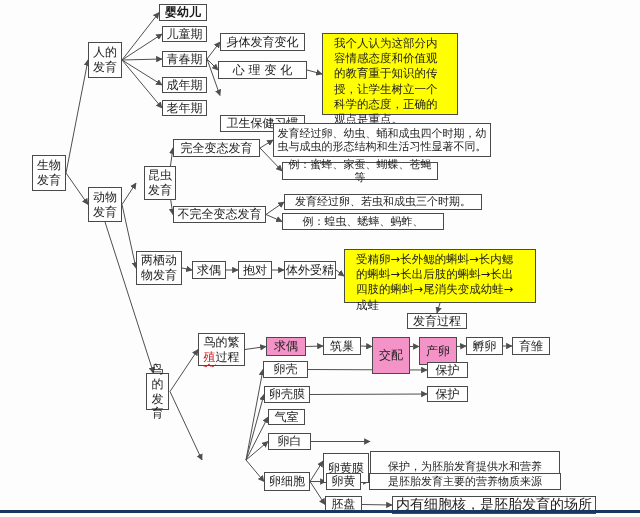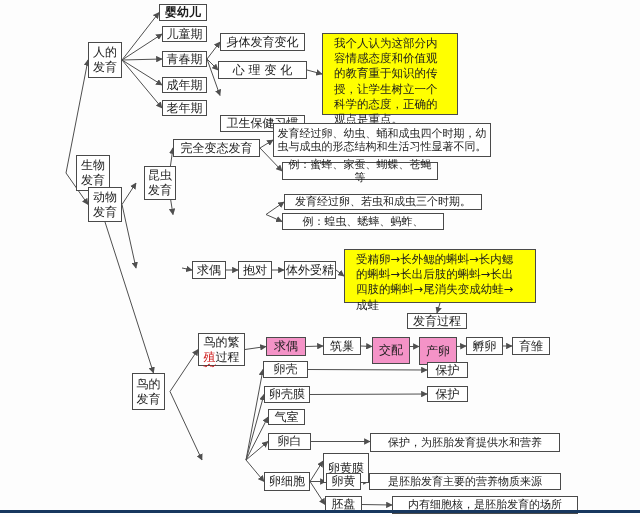--- a/index.html
+++ b/index.html
@@ -83,63 +83,66 @@
       <line x1="308" y1="369.5" x2="427" y2="370" stroke="#4f4f4f" marker-end="url(#arw)"></line>
       <line x1="310" y1="394.5" x2="427" y2="394" stroke="#4f4f4f" marker-end="url(#arw)"></line>
       <line x1="311" y1="441.5" x2="370" y2="441.5" stroke="#4f4f4f" marker-end="url(#arw)"></line>
       <line x1="310" y1="481.5" x2="323" y2="461" stroke="#4f4f4f" marker-end="url(#arw)"></line>
       <line x1="310" y1="481.5" x2="326" y2="481.5" stroke="#4f4f4f" marker-end="url(#arw)"></line>
       <line x1="310" y1="481.5" x2="325" y2="504.5" stroke="#4f4f4f" marker-end="url(#arw)"></line>
       <line x1="361" y1="481.5" x2="369" y2="481.5" stroke="#4f4f4f" marker-end="url(#arw)"></line>
       <line x1="362" y1="504.5" x2="392" y2="505" stroke="#4f4f4f" marker-end="url(#arw)"></line>
     </svg>
   <div id="footer-bar" style="background: rgb(23, 55, 94);"></div>
-<div class="node" style="left: 32px; top: 155px; width: 34px; height: 36px; margin-left: 44px;">生物
+<div class="node" style="left: 32px; top: 155px; width: 34px; height: 36px;">生物
 发育</div>
     <div class="node" style="left: 88px; top: 42px; width: 34px; height: 36px;">人的
 发育</div>
     <div class="node" style="left: 159px; top: 4px; width: 48px; height: 17px; font-weight: bold;">婴幼儿</div>
     <div class="node" style="left: 162px; top: 26px; width: 45px; height: 16px;">儿童期</div>
     <div class="node" style="left: 162px; top: 51px; width: 45px; height: 16px;">青春期</div>
     <div class="node" style="left: 162px; top: 77px; width: 45px; height: 16px;">成年期</div>
     <div class="node" style="left: 162px; top: 100px; width: 45px; height: 16px;">老年期</div>
     <div class="node" style="left: 220px; top: 33px; width: 85px; height: 18px;">身体发育变化</div>
     <div class="node" style="left: 218px; top: 61px; width: 89px; height: 18px;">心 理 变 化</div>
     <div class="node" style="left: 220px; top: 87px; width: 85px; height: 17px; margin-top: 28px;">卫生保健习惯</div>
     <div class="node fill-yellow note" style="left: 322px; top: 33px; width: 136px; height: 82px;">我个人认为这部分内容情感态度和价值观的教育重于知识的传授，让学生树立一个科学的态度，正确的观点是重点。</div>
     <div class="node" style="left: 88px; top: 187px; width: 34px; height: 35px;">动物
 发育</div>
     <div class="node" style="left: 144px; top: 166px; width: 32px; height: 34px;">昆虫
 发育</div>
     <div class="node" style="left: 173px; top: 139px; width: 87px; height: 18px;">完全变态发育</div>
+    <div class="node" style="left: 173px; top: 206px; width: 93px; height: 17px;">不完全变态发育</div>
     <div class="node" style="left: 282px; top: 162px; width: 156px; height: 18px; font-size: 11px;">例：蜜蜂、家蚕、蝴蝶、苍蝇等</div>
     <div class="node" style="left: 273px; top: 123px; width: 218px; height: 34px; font-size: 11px;">发育经过卵、幼虫、蛹和成虫四个时期，幼虫与成虫的形态结构和生活习性显著不同。</div>
     <div class="node" style="left: 284px; top: 194px; width: 198px; height: 16px; font-size: 11px;">发育经过卵、若虫和成虫三个时期。</div>
     <div class="node" style="left: 282px; top: 213px; width: 162px; height: 17px; font-size: 11px;">例：蝗虫、蟋蟀、蚂蚱、</div>
+    <div class="node" style="left: 136px; top: 251px; width: 46px; height: 34px;">两栖动
+物发育</div>
     <div class="node" style="left: 192px; top: 261px; width: 34px; height: 18px;">求偶</div>
     <div class="node" style="left: 238px; top: 261px; width: 34px; height: 18px;">抱对</div>
     <div class="node" style="left: 284px; top: 261px; width: 52px; height: 18px;">体外受精</div>
     <div class="node fill-yellow note" style="left: 344px; top: 249px; width: 192px; height: 54px;">受精卵→长外鳃的蝌蚪→长内鳃的蝌蚪→长出后肢的蝌蚪→长出四肢的蝌蚪→尾消失变成幼蛙→成蛙</div>
     <div class="node" style="left: 407px; top: 313px; width: 60px; height: 16px;">发育过程</div>
     <div class="node" style="left: 198px; top: 333px; width: 47px; height: 33px;"><span><span>鸟的繁
 </span><span class="red-char" style="color: rgb(204, 17, 17);">殖</span><span>过程</span></span></div>
     <div class="node fill-pink" style="left: 266px; top: 337px; width: 40px; height: 19px;">求偶</div>
     <div class="node" style="left: 323px; top: 337px; width: 38px; height: 18px;">筑巢</div>
-    <div class="node fill-pink" style="left: 372px; top: 337px; width: 38px; height: 27px;">交配</div>
+    <div class="node fill-pink" style="left: 372px; top: 337px; width: 38px; height: 37px;">交配</div>
     <div class="node fill-pink" style="left: 419px; top: 337px; width: 38px; height: 28px;">产卵</div>
     <div class="node" style="left: 466px; top: 337px; width: 37px; height: 18px;">孵卵</div>
     <div class="node" style="left: 512px; top: 337px; width: 38px; height: 18px;">育雏</div>
-    <div class="node" style="left: 132px; top: 373px; width: 33px; height: 37px;">鸟的
+    <div class="node" style="left: 146px; top: 373px; width: 23px; height: 37px;">鸟的
 发育</div>
     <div class="node" style="left: 263px; top: 361px; width: 45px; height: 17px;">卵壳</div>
     <div class="node" style="left: 427px; top: 362px; width: 41px; height: 16px;">保护</div>
     <div class="node" style="left: 264px; top: 386px; width: 46px; height: 17px;">卵壳膜</div>
     <div class="node" style="left: 427px; top: 386px; width: 41px; height: 16px;">保护</div>
     <div class="node" style="left: 268px; top: 409px; width: 37px; height: 16px;">气室</div>
     <div class="node" style="left: 268px; top: 433px; width: 43px; height: 17px;">卵白</div>
-    <div class="node" style="left: 370px; top: 433px; width: 190px; height: 19px; font-size: 11px;">保护，为胚胎发育提供水和营养</div>
+    <div class="node" style="left: 370px; top: 451px; width: 190px; height: 32px; font-size: 11px;">保护，为胚胎发育提供水和营养</div>
     <div class="node" style="left: 323px; top: 453px; width: 46px; height: 30px; text-align: right;">卵黄膜</div>
     <div class="node" style="left: 264px; top: 472px; width: 46px; height: 19px;">卵细胞</div>
     <div class="node" style="left: 326px; top: 473px; width: 35px; height: 17px;">卵黄</div>
     <div class="node" style="left: 369px; top: 473px; width: 192px; height: 17px; font-size: 11px;">是胚胎发育主要的营养物质来源</div>
     <div class="node" style="left: 325px; top: 496px; width: 37px; height: 17px;">胚盘</div>
-    <div class="node" style="left: 392px; top: 496px; width: 186px; height: 18px; font-size: 11px;">内有细胞核，是胚胎发育的场所</div>
+    <div class="node" style="left: 392px; top: 496px; width: 204px; height: 18px; font-size: 14px;">内有细胞核，是胚胎发育的场所</div>
   </div>
 
 </body></html>

